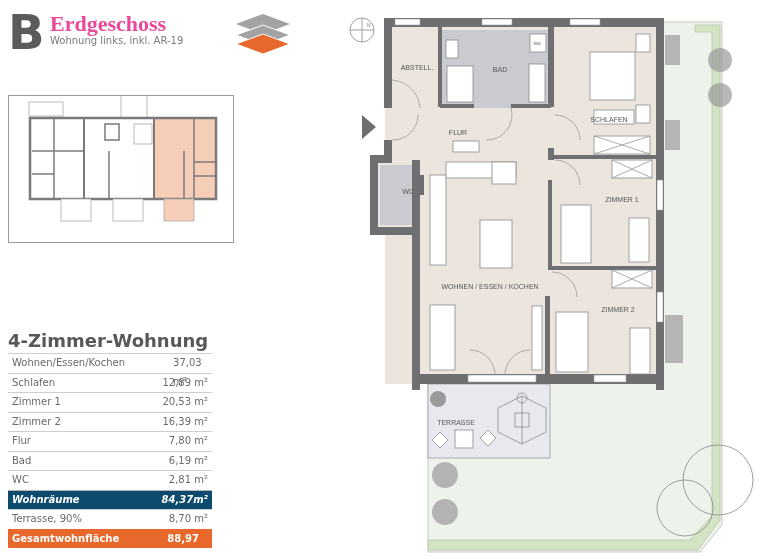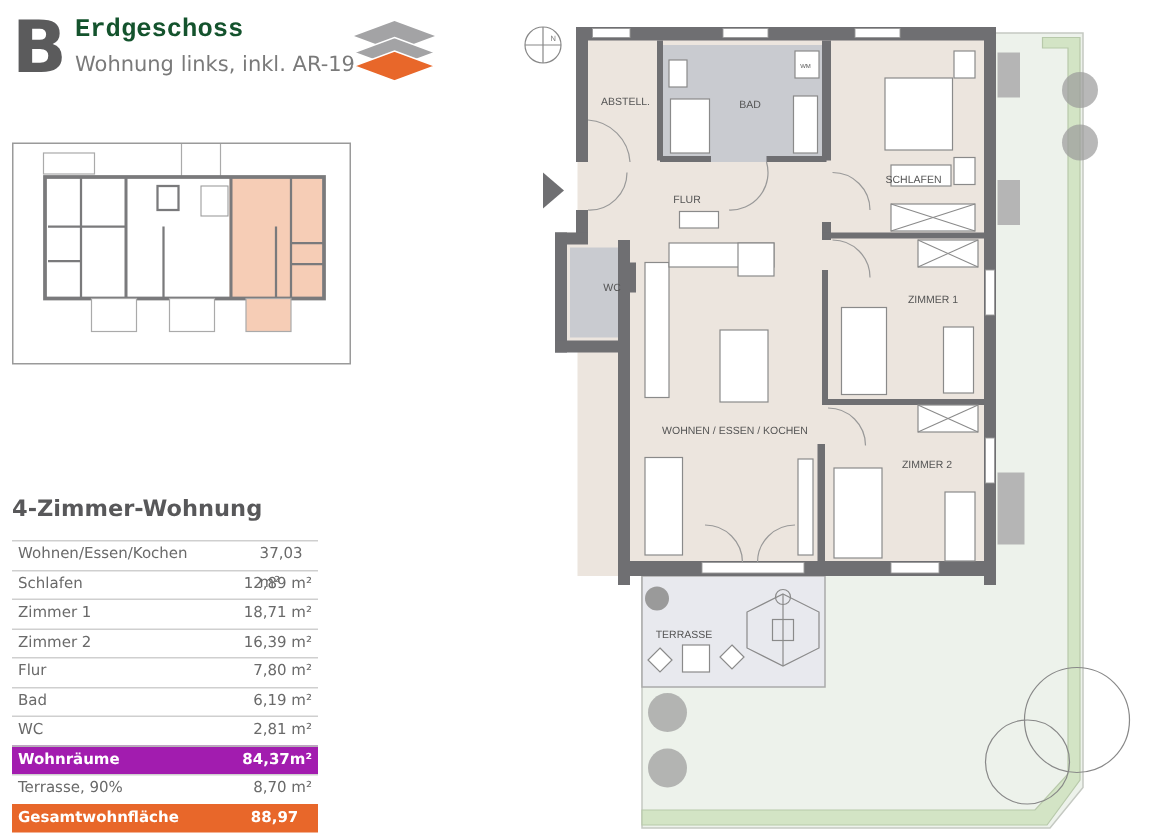--- a/index.html
+++ b/index.html
@@ -1,25 +1,25 @@
 <!DOCTYPE html>
 <html><head>
 <meta charset="utf-8">
 <style>
   html,body{margin:0;padding:0;background:#ffffff;}
   body{width:768px;height:560px;position:relative;overflow:hidden;font-family:"Liberation Sans",sans-serif;color:#5a5a5a;}
   .abs{position:absolute;}
   .big-letter{left:8px;top:8px;font-size:48px;font-weight:bold;color:#5b5b5c;line-height:48px;font-family:"DejaVu Sans",sans-serif;}
-  .title{left:50px;top:11px;font-size:17px;font-weight:bold;color:#14532d;font-family:Liberation Mono, monospace;}
-  .subtitle{left:50px;top:35px;font-size:14px;color:#7a7a7a;font-family:"DejaVu Sans",sans-serif;}
+  .title{left:50px;top:11px;font-size:22px;font-weight:bold;color:#ec4899;font-family:Liberation Serif, serif;}
+  .subtitle{left:50px;top:35px;font-size:10px;color:#7a7a7a;font-family:"DejaVu Sans",sans-serif;}
   .keyplan{left:8px;top:95px;width:224px;height:146px;border:1px solid #9a9a9a;background:#fff;}
   .table-wrap{left:8px;top:330px;width:204px;}
-  .tbl-title{font-size:15px;font-weight:bold;color:#58585a;margin-bottom:12px;font-family:"DejaVu Sans",sans-serif;}
+  .tbl-title{font-size:18px;font-weight:bold;color:#58585a;margin-bottom:2px;font-family:"DejaVu Sans",sans-serif;}
   .row{display:flex;justify-content:space-between;height:18.5px;line-height:18.5px;font-size:10px;color:#6a6a6a;border-top:1px solid #cfcfcf;padding:0 4px 0 4px;font-family:"DejaVu Sans",sans-serif;gap:48px;}
-  .row.sub{background:#a21caf;color:#fff;font-weight:bold;border-top:1px solid #b3b3b3;}
+  .row.sub{background:#0c4a6e;color:#fff;font-weight:bold;border-top:1px solid #b3b3b3;font-style:italic;}
   .row.total{background:#e8672a;color:#fff;font-weight:bold;border-top:1px solid #e8672a;}
   .plan{left:340px;top:0;width:428px;height:560px;}
 </style>
 </head>
 <body>
 
 <div class="abs big-letter">B</div>
 <div class="abs title">Erdgeschoss</div>
 <div class="abs subtitle">Wohnung links, inkl. AR-19</div>
 <svg class="abs" style="left:232px;top:12px" width="62" height="42">
@@ -59,21 +59,21 @@
   <div class="row">
       <span>Wohnen/Essen/Kochen</span>
       <span>37,03 m²</span>
     </div>
   <div class="row">
       <span>Schlafen</span>
       <span>12,89 m²</span>
     </div>
   <div class="row">
       <span>Zimmer 1</span>
-      <span>18,71 m²</span>
+      <span>20,53 m²</span>
     </div>
   <div class="row">
       <span>Zimmer 2</span>
       <span>16,39 m²</span>
     </div>
   <div class="row">
       <span>Flur</span>
       <span>7,80 m²</span>
     </div>
   <div class="row">

